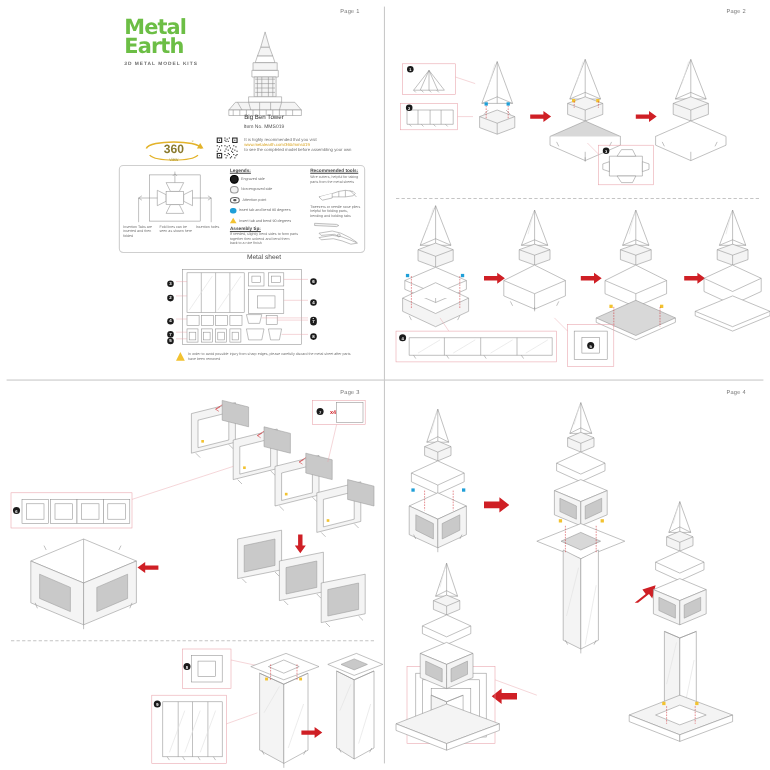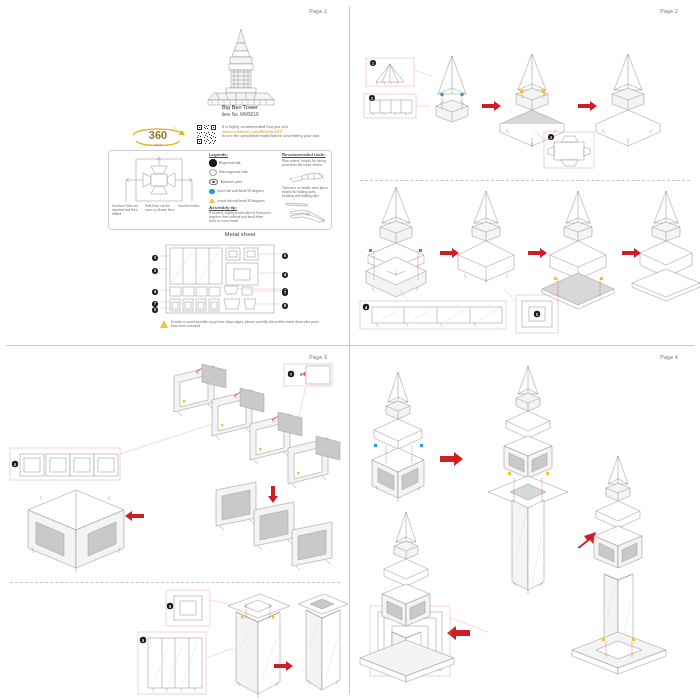--- a/index.html
+++ b/index.html
@@ -105,20 +105,25 @@
 <body>
 
 <div class="sheet">
 
   <div class="divider-v"></div>
   <div class="divider-h"></div>
 
   <div class="page p1">
     <div class="page-num">Page 1</div>
 
+    <div class="logo">
+      <div class="logo-l1">Metal</div>
+      <div class="logo-l2">Earth</div>
+      <div class="logo-tag">3D METAL MODEL KITS</div>
+    </div>
 
     <svg class="prod-img" viewBox="0 0 90 82">
       <g class="ln">
         <path d="M45 3 L41 17 L49 17 Z" class="fill-l"></path>
         <path d="M41 17 L38 25 L52 25 L49 17 Z" class="fill-l"></path>
         <path d="M38 25 L36 31 L54 31 L52 25 Z" class="ln2"></path>
         <path d="M34 31 L56 31 L56 38 L34 38 Z" class="fill-l"></path>
         <path d="M33 38 L57 38 L57 44 L33 44 Z" class="ln2"></path>
         <path d="M35 44 L55 44 L55 62 L35 62 Z" class="fill-l"></path>
         <path d="M36 46 L54 46 M36 50 L54 50 M36 54 L54 54 M36 58 L54 58"></path>

